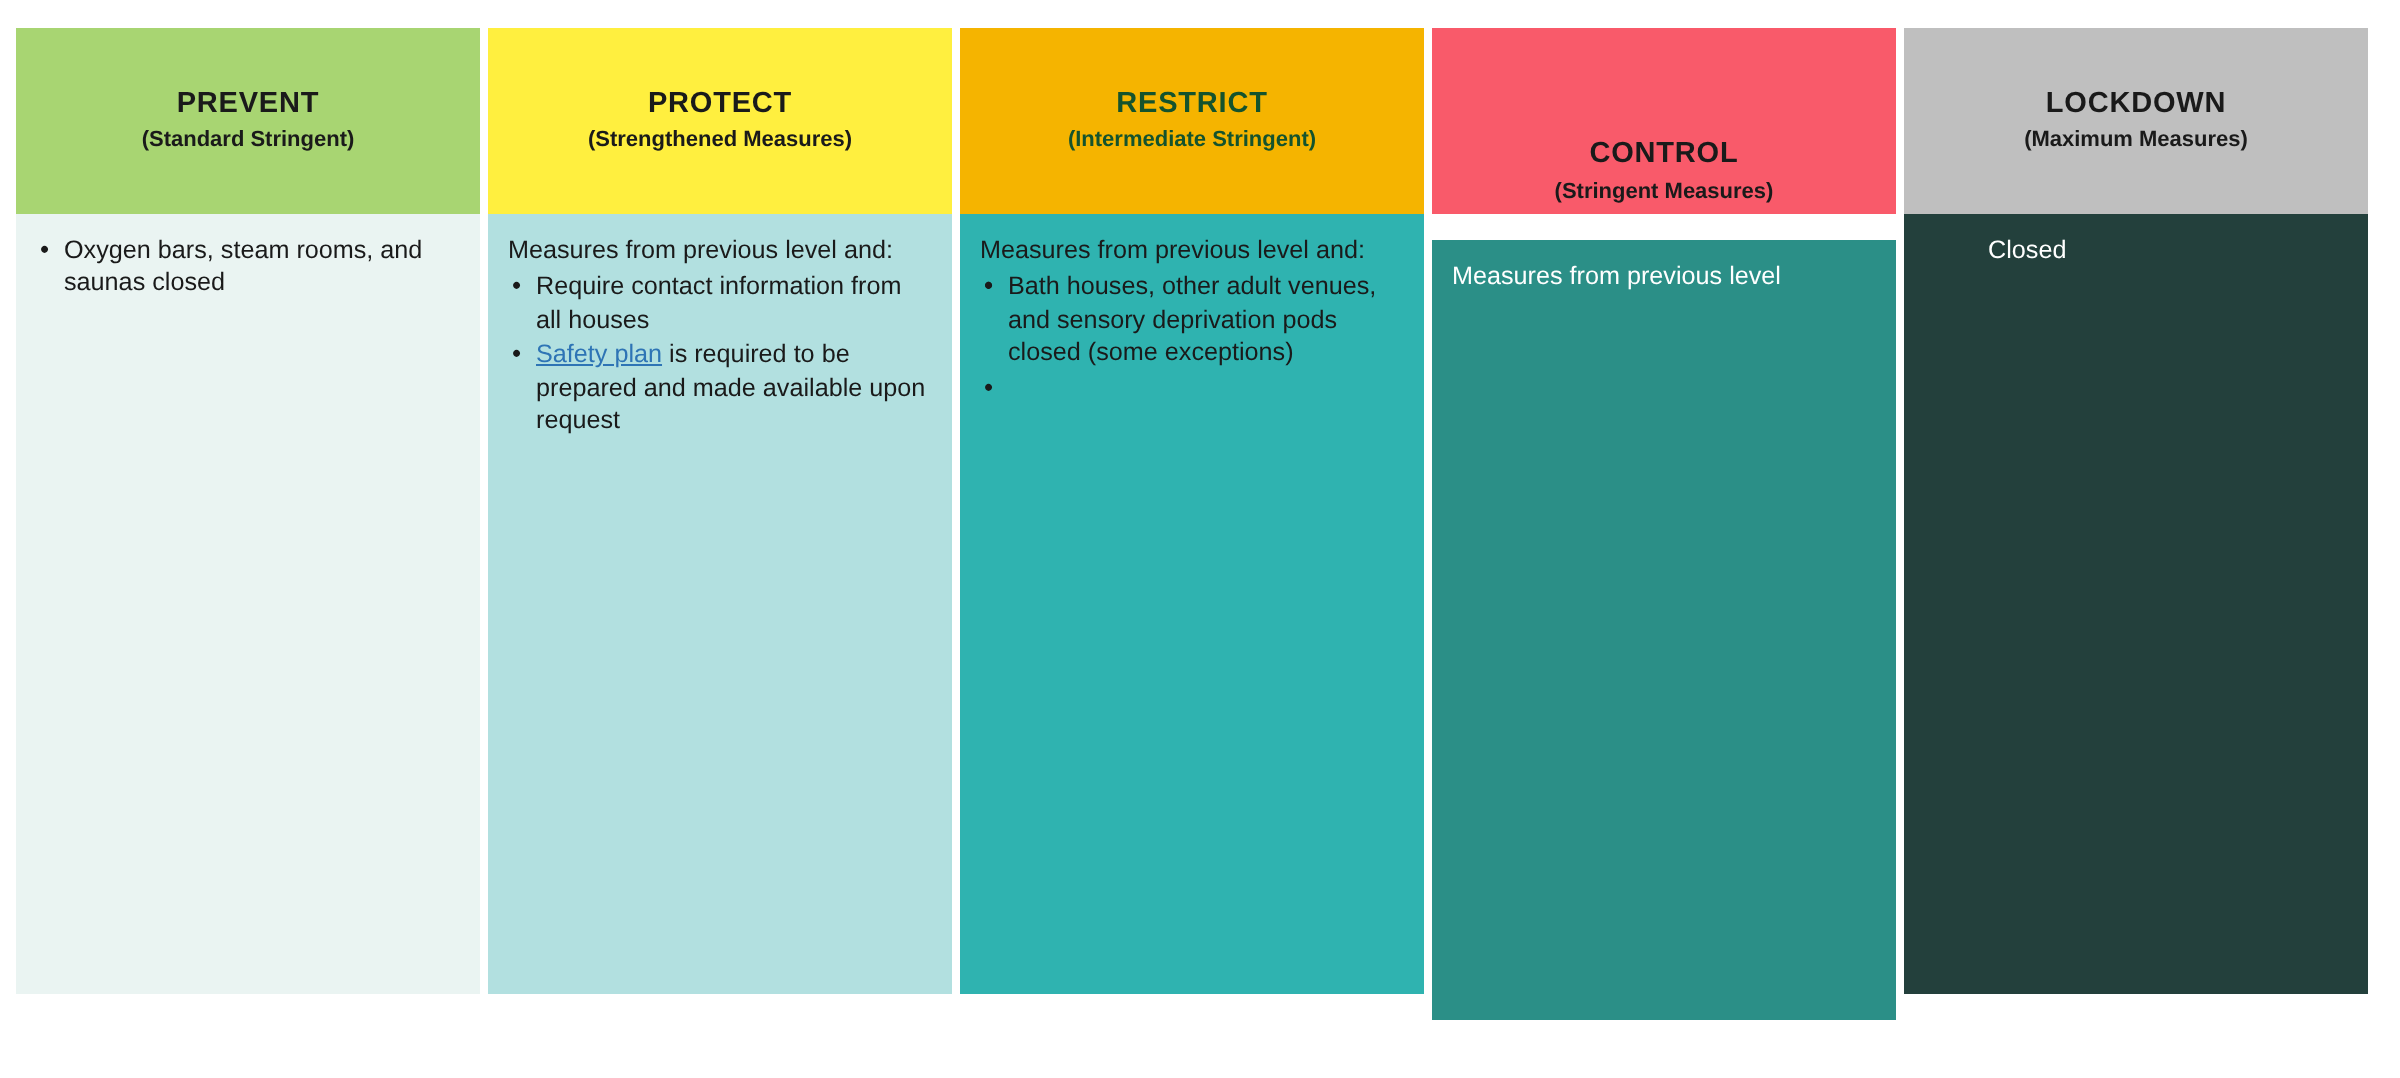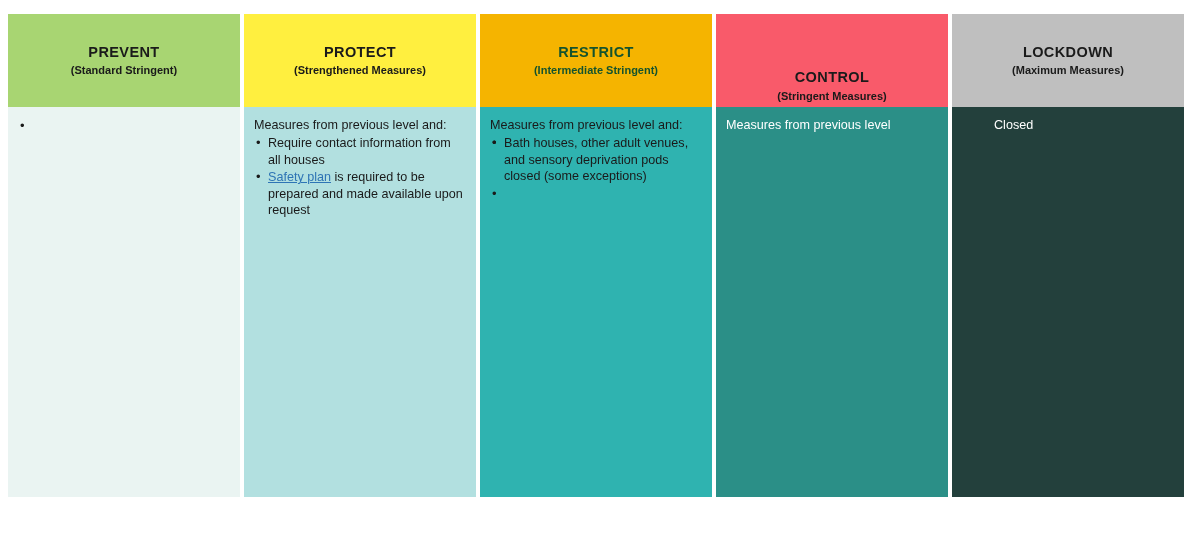--- a/index.html
+++ b/index.html
@@ -91,41 +91,42 @@
   .c1 .col-header { background: #ffef3f; color: #1a1a1a; }
   .c1 .col-body   { background: #b2e0e0; color: #1a1a1a; }
   .c1 ul.items li .bullet { color: #1a1a1a; }
   .c1 .bullet-link { color: #2e74b5; }
 
   .c2 .col-header { background: #f5b400; color: #14532d; }
   .c2 .col-body   { background: #2fb3b0; color: #1a1a1a; }
   .c2 ul.items li .bullet { color: #1a1a1a; }
 
   .c3 .col-header { background: #f95a6a; color: #1a1a1a; justify-content: flex-end; }
-  .c3 .col-body   { background: #2b8f87; color: #ffffff; }
+  .c3 .col-body   { background: #2b8f87; color: #ffffff; margin-top: 13px; }
 
   .c4 .col-header { background: #bfbfbf; color: #1a1a1a; }
   .c4 .col-body   { background: #23403c; color: #ffffff; padding-left: 42px; }
   .c4 .col-header .title { font-size: 14.5px; }
 </style>
 </head>
 <body>
 
 <div class="board">
   <div class="columns">
 
     <div class="col c0">
       <div class="col-header">
         <div class="title">PREVENT</div>
         <div class="subtitle">(Standard Stringent)</div>
       </div>
       <div class="col-body">
         <ul class="items">
           <li>
             <span class="bullet">•</span>
+            <span>Oxygen bars, steam rooms, and saunas closed</span>
           </li>
         </ul>
       </div>
     </div>
 
     <div class="col c1">
       <div class="col-header">
         <div class="title">PROTECT</div>
         <div class="subtitle">(Strengthened Measures)</div>
       </div>

